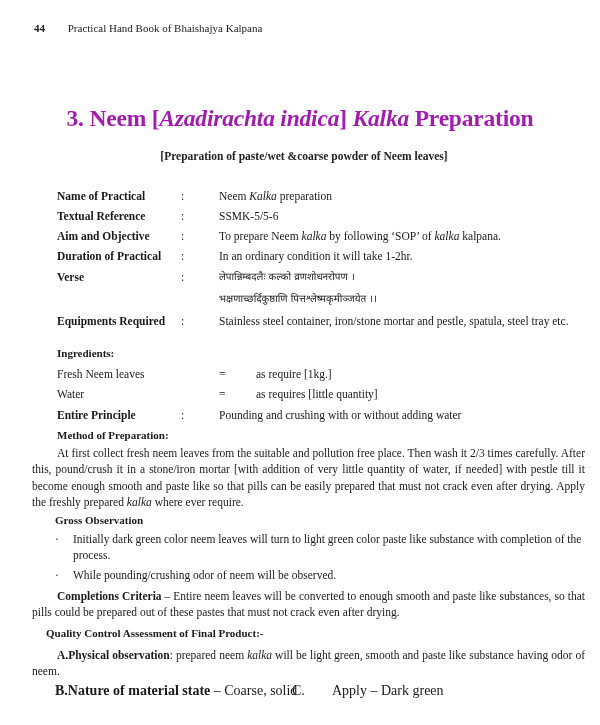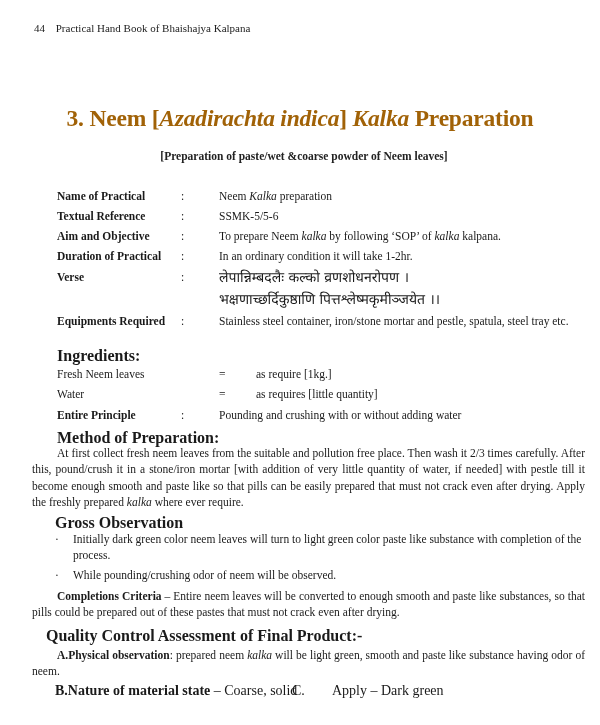--- a/index.html
+++ b/index.html
@@ -5,41 +5,41 @@
   html, body { margin: 0; padding: 0; background: #ffffff; }
   body {
     width: 600px; height: 725px; overflow: hidden; position: relative;
     font-family: "Liberation Serif", "DejaVu Serif", serif;
     color: #1a1a1a;
   }
   .page-header {
     position: absolute; left: 34px; top: 22px;
     font-size: 11px; color: #222;
   }
-  .page-header .num { margin-right: 8px; }
+  .page-header .num { margin-right: 20px; font-weight: bold; }
   .title {
     position: absolute; left: 0; width: 600px; top: 105px;
-    text-align: center; font-size: 23.5px; font-weight: bold; color: #a16207;
+    text-align: center; font-size: 23.5px; font-weight: bold; color: #a21caf;
     letter-spacing: -0.2px;
   }
   .subtitle {
     position: absolute; left: 0; width: 600px; top: 150px;
     text-align: center; font-size: 11.5px; font-weight: bold; color: #222;
     padding-left: 4px;
   }
   .row { position: absolute; left: 57px; font-size: 11.5px; line-height: 14px; }
   .row .lbl { position: absolute; left: 0; font-weight: bold; white-space: nowrap; }
   .row .colon { position: absolute; left: 124px; }
   .row .val { position: absolute; left: 162px; width: 370px; }
-  .deva { font-family: "DejaVu Sans", sans-serif; font-size: 14px; }
+  .deva { font-family: "DejaVu Sans", sans-serif; font-size: 10px; }
   .ing { position: absolute; left: 57px; font-size: 11.5px; }
   .ing .name { position: absolute; left: 0; white-space: nowrap; }
   .ing .eq { position: absolute; left: 162px; }
   .ing .amt { position: absolute; left: 199px; white-space: nowrap; }
-  .heading-b { position: absolute; font-weight: bold; font-size: 16px; white-space: nowrap; }
+  .heading-b { position: absolute; font-weight: bold; font-size: 11px; white-space: nowrap; }
   .para {
     position: absolute; left: 32px; width: 553px;
     font-size: 11.5px; line-height: 16.3px; text-align: justify;
     text-indent: 25px; margin: 0;
   }
   .bullet { position: absolute; left: 55px; width: 530px; font-size: 11.5px; line-height: 15.5px; }
   .bullet .dot { position: absolute; left: 0; top: 0; }
   .bullet .txt { display: block; margin-left: 18px; }
   .line { position: absolute; font-size: 14px; white-space: nowrap; }
   b { font-weight: bold; margin-top: 46px; }

